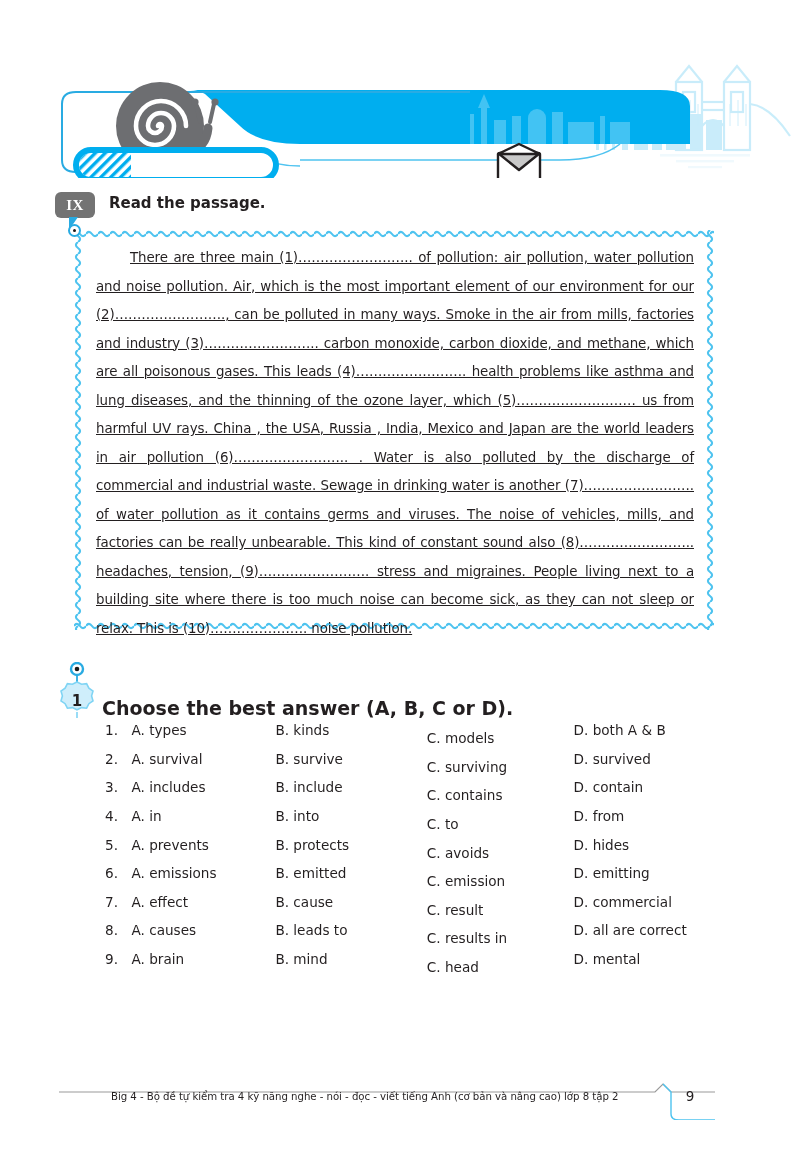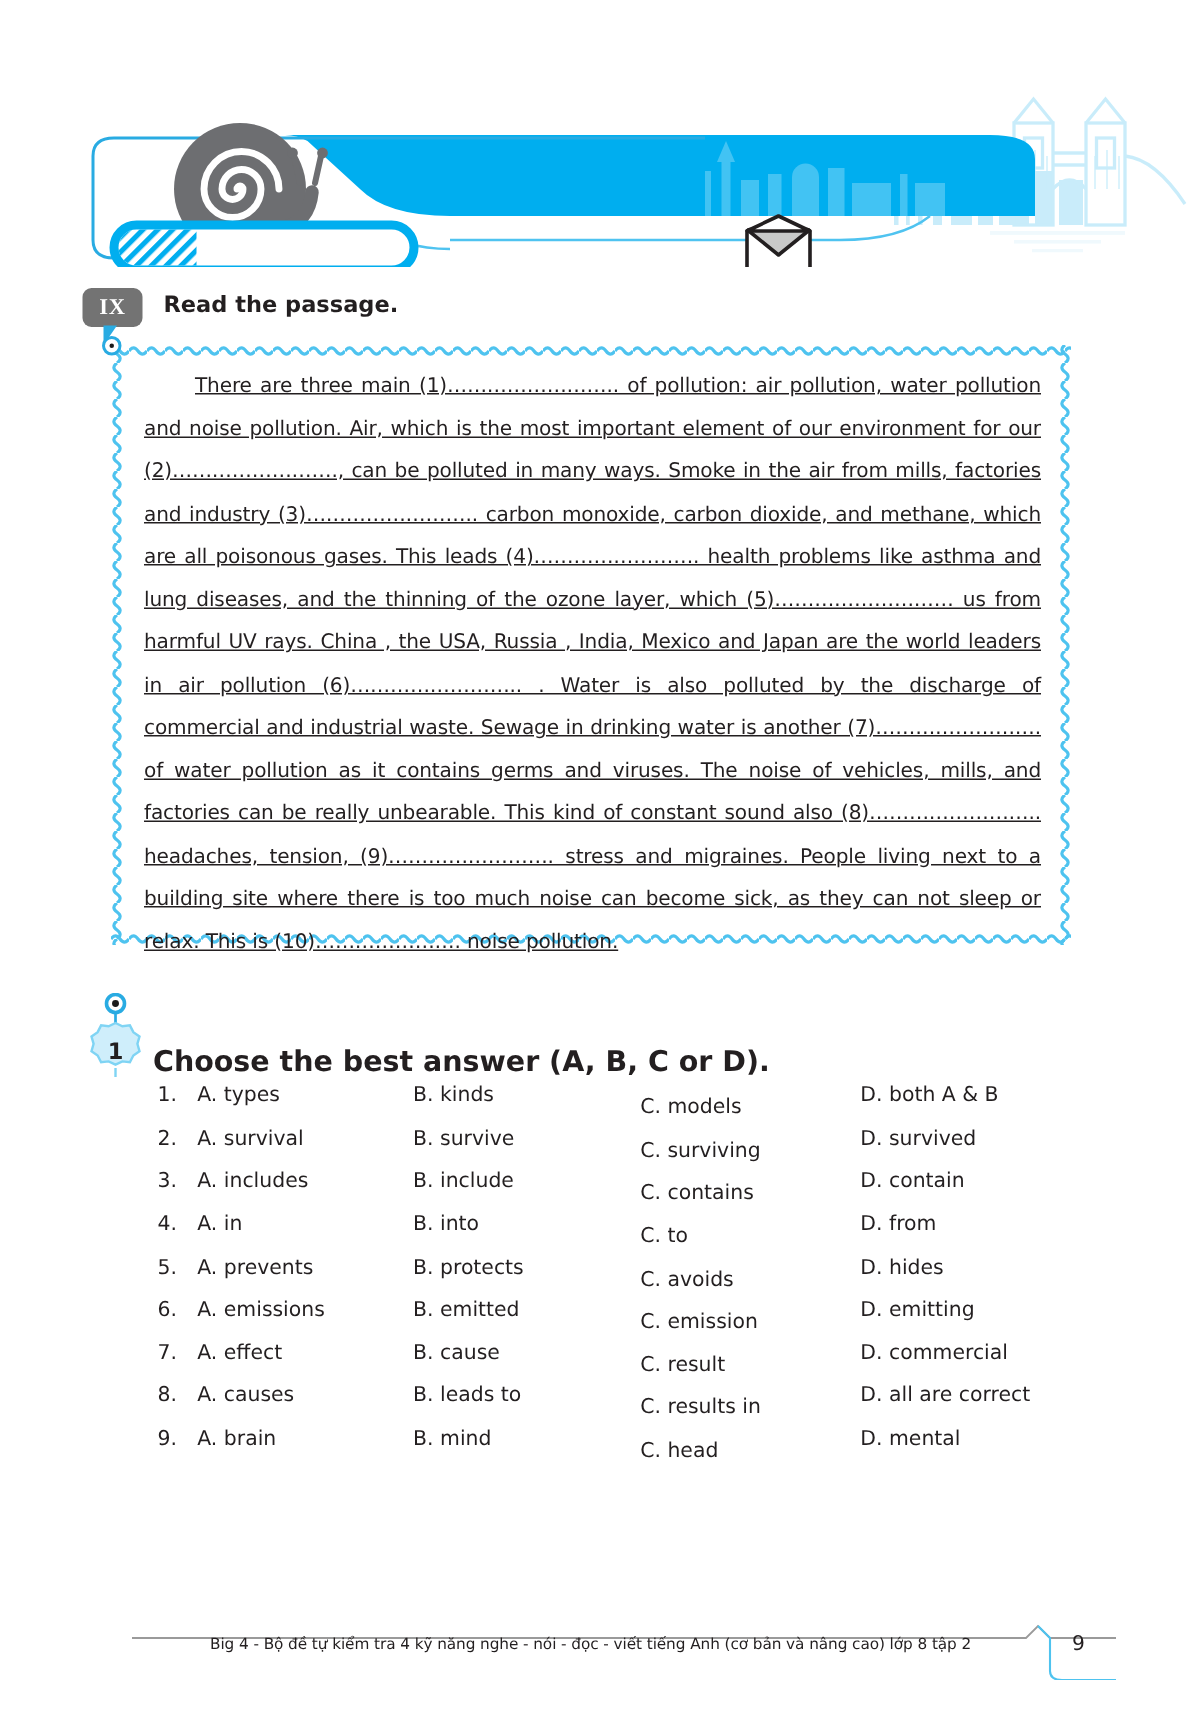--- a/index.html
+++ b/index.html
@@ -155,21 +155,21 @@
   }
   .ans-num   { width: 28px; text-align: left; }
   .ans-a     { width: 152px; }
   .ans-b     { width: 160px; }
   .ans-c     { width: 155px; margin-top: 16px; }
   .ans-d     { width: 160px; }
 
   
   .footer {
     position: absolute;
-    left: 88px; top: 1080px;
+    left: 59px; top: 1080px;
     width: 656px; height: 40px;
   }
   .footer-text {
     position: absolute;
     left: 52px; top: 11px;
     font-family: "DejaVu Sans", sans-serif;
     font-size: 10.2px;
     color: #231f20;
     white-space: nowrap;
     letter-spacing: -0.05px;

